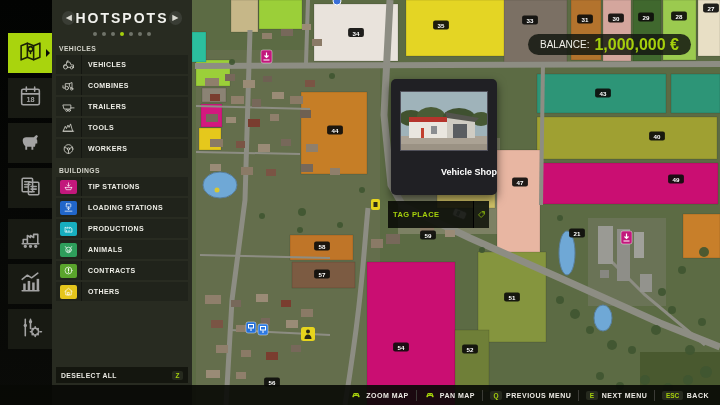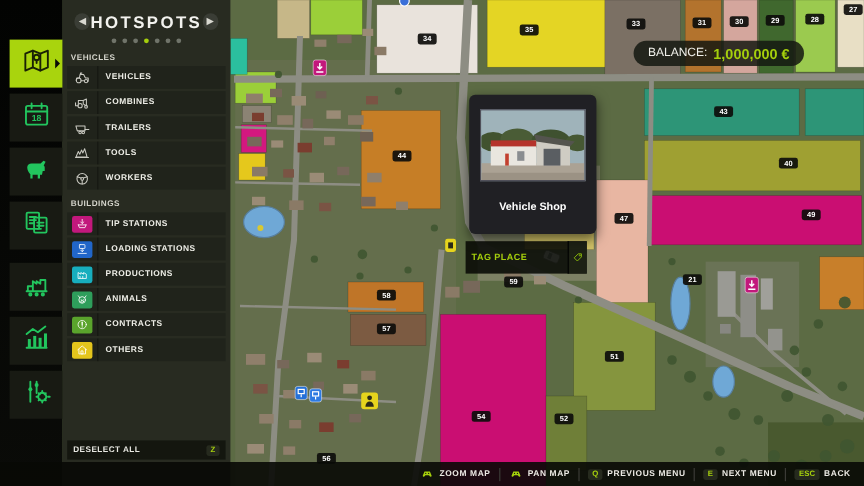--- a/index.html
+++ b/index.html
@@ -10,21 +10,21 @@
   }
   
   #map-layer{position:absolute;inset:0;z-index:0;}
   #map-svg{position:absolute;inset:0;display:block;}
   #map-svg text{font-family:"Liberation Sans",sans-serif;}
 
   
   #sidebar{position:absolute;left:0;top:0;bottom:0;width:52px;
     background:linear-gradient(#020302,#0a0b08);z-index:6;}
   .tile{margin-left:8px;width:44px;height:40px;background:#181a13;
-    display:flex;align-items:center;justify-content:center;color:#22c55e;position:relative;}
+    display:flex;align-items:center;justify-content:center;color:#a3a3a3;position:relative;}
   .tile svg{width:25px;height:25px;}
   .tile.active{background:#a9d40d;color:#1a2105;}
   .tile.active::after{content:"";position:absolute;right:2px;top:50%;transform:translateY(-50%);
     border-left:4px solid #0a0b06;border-top:4px solid transparent;border-bottom:4px solid transparent;}
 
   
   #panel{position:absolute;left:52px;top:0;bottom:0;width:140px;
     background:rgba(37,40,32,0.95);z-index:5;}
   .panel-header{padding:10px 10px 0 10px;display:flex;align-items:center;justify-content:space-between;}
   .arrow-btn{width:14px;height:14px;border-radius:50%;background:#3a3d35;color:#d8d8d0;
@@ -44,28 +44,28 @@
   .deselect-row{position:absolute;left:4px;right:4px;bottom:22px;height:16px;background:#14160f;
     display:flex;align-items:center;padding:0 5px;}
   .deselect-label{font-size:6.8px;font-weight:bold;color:#e8e8e2;letter-spacing:.4px;}
   .key{margin-left:auto;background:#262a1e;color:#a5cf0c;font-size:6.5px;font-weight:bold;
     padding:1px 3.5px;border-radius:2px;}
 
   
   #balance{position:absolute;left:528px;top:34px;height:21px;border-radius:11px;
     background:rgba(20,23,16,.85);display:flex;align-items:center;gap:5px;padding:0 12px;z-index:4;}
   #balance .blabel{font-size:10px;color:#f0f0ea;}
-  #balance .bvalue{font-size:12px;font-weight:bold;color:#a5cf0c;}
+  #balance .bvalue{font-size:16px;font-weight:bold;color:#a5cf0c;}
 
   
   #popup{position:absolute;left:391px;top:79px;width:106px;height:116px;background:#202024;
     border-radius:5px;box-shadow:0 4px 10px rgba(0,0,0,.55);z-index:4;}
   #popup .photo{position:absolute;left:9px;top:12px;width:86px;height:58px;
     border:1px solid #50505a;background:#9fb3ba;overflow:hidden;}
-  #popup .ptitle{position:absolute;left:0;right:0;top:88px;text-align:center;
+  #popup .ptitle{position:absolute;left:0;right:0;top:88px;text-align:right;
     font-size:9px;font-weight:bold;color:#ffffff;}
 
   
   #tag{position:absolute;left:388px;top:201px;width:101px;height:27px;display:flex;
     align-items:stretch;background:rgba(10,12,7,.9);z-index:3;}
   .tag-label{font-size:7.5px;font-weight:bold;color:#a5cf0c;letter-spacing:.4px;
     align-self:center;margin-left:5px;}
   .tag-btn{margin-left:auto;width:15px;border-left:1px solid #000;display:flex;
     align-items:center;justify-content:center;background:rgba(30,34,22,.9);}
   .tag-btn svg{width:9px;height:9px;}

